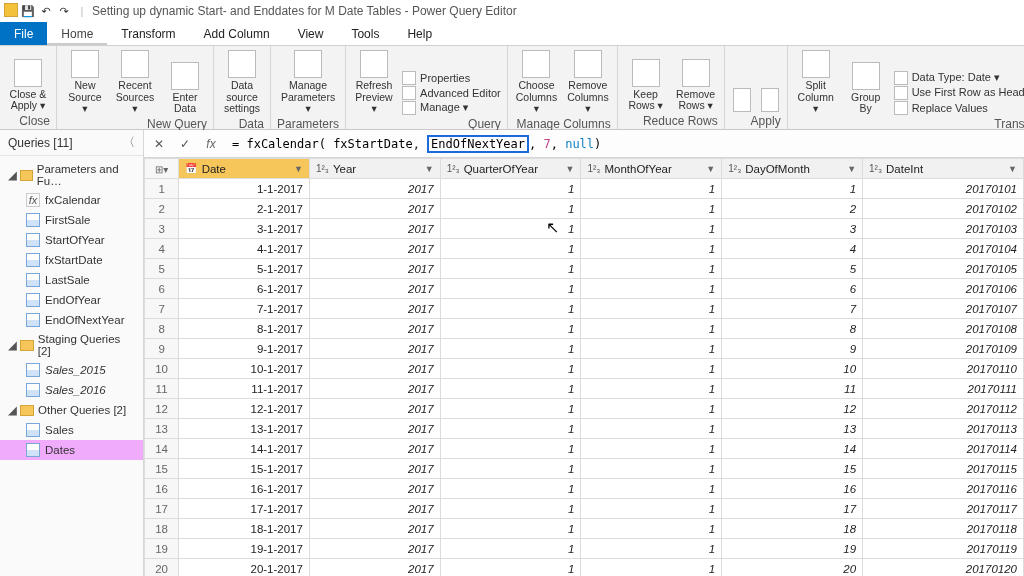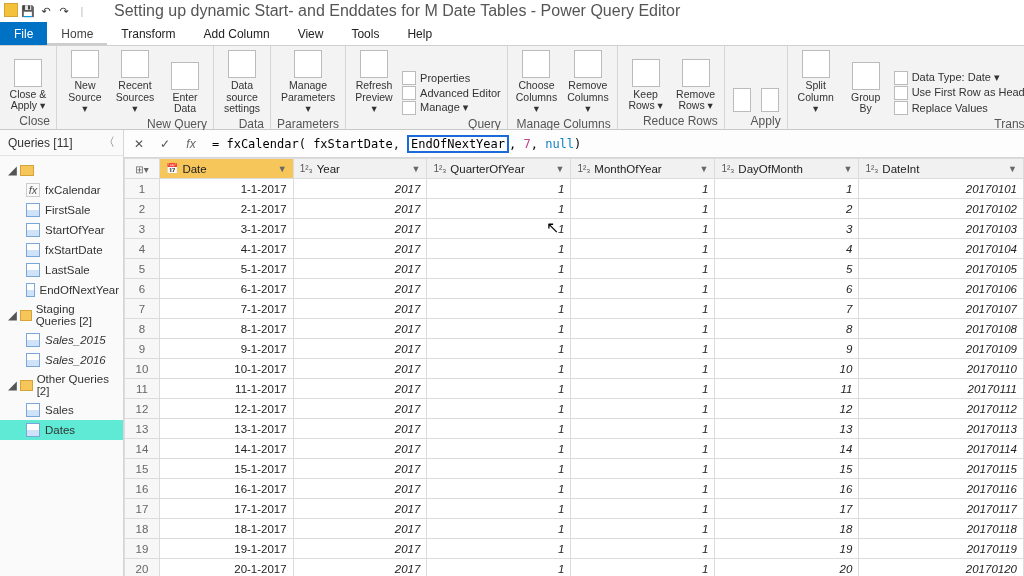--- a/index.html
+++ b/index.html
@@ -2,21 +2,21 @@
 <html><head>
 <meta charset="utf-8">
 <style>
   * { box-sizing: border-box; }
   html, body { margin: 0; padding: 0; font-family: "Segoe UI", Tahoma, sans-serif; font-size: 12px; color: #222; background: #fff; width: 1024px; height: 576px; overflow: hidden; }
 
   
   .title-bar { height: 22px; background: #fff; display: flex; align-items: center; padding: 0 4px; border-bottom: 0; }
   .title-bar .qa { display: flex; gap: 2px; }
   .title-bar .qa span { width: 16px; height: 16px; display: inline-flex; align-items: center; justify-content: center; font-size: 11px; color: #333; }
-  .title-bar .title { margin-left: 24px; font-size: 16px; color: #555; }
+  .title-bar .title { margin-left: 2px; font-size: 12px; color: #555; }
 
   
   .menu-bar { height: 24px; display: flex; align-items: stretch; border-bottom: 1px solid #d0d0d0; background: #fff; }
   .menu-bar .file { background: #0072c6; color: #fff; padding: 0 14px; display: flex; align-items: center; font-size: 12px; }
   .menu-bar .tab { padding: 0 14px; display: flex; align-items: center; color: #222; }
   .menu-bar .tab.active { color: #444; box-shadow: inset 0 -2px 0 #ccc; }
 
   
   .ribbon { height: 84px; background: #f3f3f3; border-bottom: 1px solid #c8c8c8; display: flex; align-items: stretch; }
   .rgroup { display: flex; flex-direction: column; border-right: 1px solid #d6d6d6; padding: 2px 6px 1px 6px; }
@@ -26,29 +26,29 @@
   .rbtn .icn { width: 28px; height: 28px; border: 1px solid #bbb; background: #fff; }
   .rbtn .txt { font-size: 10.5px; text-align: center; line-height: 1.1; color: #333; white-space: pre-line; }
   .rstack { display: flex; flex-direction: column; gap: 1px; justify-content: center; }
   .rstack .line { display: flex; align-items: center; gap: 4px; font-size: 11px; color: #333; white-space: nowrap; }
   .rstack .icn-sm { width: 14px; height: 14px; border: 1px solid #bbb; background: #fff; display: inline-block; }
 
   
   .main { display: flex; height: calc(576px - 22px - 24px - 84px); }
 
   
-  .queries { width: 124px; border-right: 1px solid #d6d6d6; background: #fafafa; display: flex; flex-direction: column; }
+  .queries { width: 144px; border-right: 1px solid #d6d6d6; background: #fafafa; display: flex; flex-direction: column; }
   .queries .hdr { padding: 4px 8px; font-size: 12px; color: #333; border-bottom: 1px solid #e4e4e4; display: flex; justify-content: space-between; align-items: center; }
   .queries .hdr .chev { color: #555; }
   .queries .tree { flex: 1; overflow-y: auto; padding: 4px 0; }
   .q-group { display: flex; align-items: center; gap: 4px; padding: 3px 8px; font-size: 11.5px; color: #333; }
   .q-group .tri { color: #555; width: 8px; }
   .q-group .folder { width: 14px; height: 11px; background: #f6c65b; border: 1px solid #d4a437; }
   .q-item { display: flex; align-items: center; gap: 5px; padding: 3px 4px 3px 26px; font-size: 11.5px; color: #333; }
-  .q-item.selected { background: #5eead4; }
+  .q-item.selected { background: #f0abfc; }
   .q-item .icn-fx { width: 14px; height: 14px; display: inline-flex; align-items: center; justify-content: center; font-style: italic; font-size: 11px; color: #555; border: 1px solid #ccc; }
   .q-item .icn-tbl { width: 14px; height: 14px; border: 1px solid #79a7d9; background: linear-gradient(#fff 50%, #cfe2f7 50%); }
 
   
   .editor { flex: 1; display: flex; flex-direction: column; overflow: hidden; }
 
   .formula-bar { height: 28px; display: flex; align-items: center; border-bottom: 1px solid #d6d6d6; padding: 0 6px; gap: 8px; background: #fdfdfd; }
   .formula-bar .fb-btn { width: 18px; height: 18px; display: inline-flex; align-items: center; justify-content: center; color: #555; }
   .formula-bar .fx { font-style: italic; color: #666; }
   .formula-bar .expr { flex: 1; font-family: Consolas, monospace; font-size: 12px; padding: 2px 4px; white-space: nowrap; }
@@ -246,40 +246,45 @@
 <div class="main">
   <div class="queries">
     <div class="hdr">
       <span>Queries [11]</span>
       <span class="chev">〈</span>
     </div>
     <div class="tree" id="qtree">
         <div class="q-group">
           <span class="tri">◢</span>
           <span class="folder"></span>
+          <span>Parameters and Fu…</span>
         </div>
         <div class="q-item">
           <span class="icn-fx">fx</span>
           <span>fxCalendar</span>
         </div>
         <div class="q-item">
           <span class="icn-tbl"></span>
           <span>FirstSale</span>
         </div>
         <div class="q-item">
           <span class="icn-tbl"></span>
           <span>StartOfYear</span>
         </div>
         <div class="q-item">
           <span class="icn-tbl"></span>
           <span>fxStartDate</span>
         </div>
         <div class="q-item">
           <span class="icn-tbl"></span>
           <span>LastSale</span>
+        </div>
+        <div class="q-item">
+          <span class="icn-tbl"></span>
+          <span>EndOfYear</span>
         </div>
         <div class="q-item">
           <span class="icn-tbl"></span>
           <span>EndOfNextYear</span>
         </div>
         <div class="q-group">
           <span class="tri">◢</span>
           <span class="folder"></span>
           <span>Staging Queries [2]</span>
         </div>

